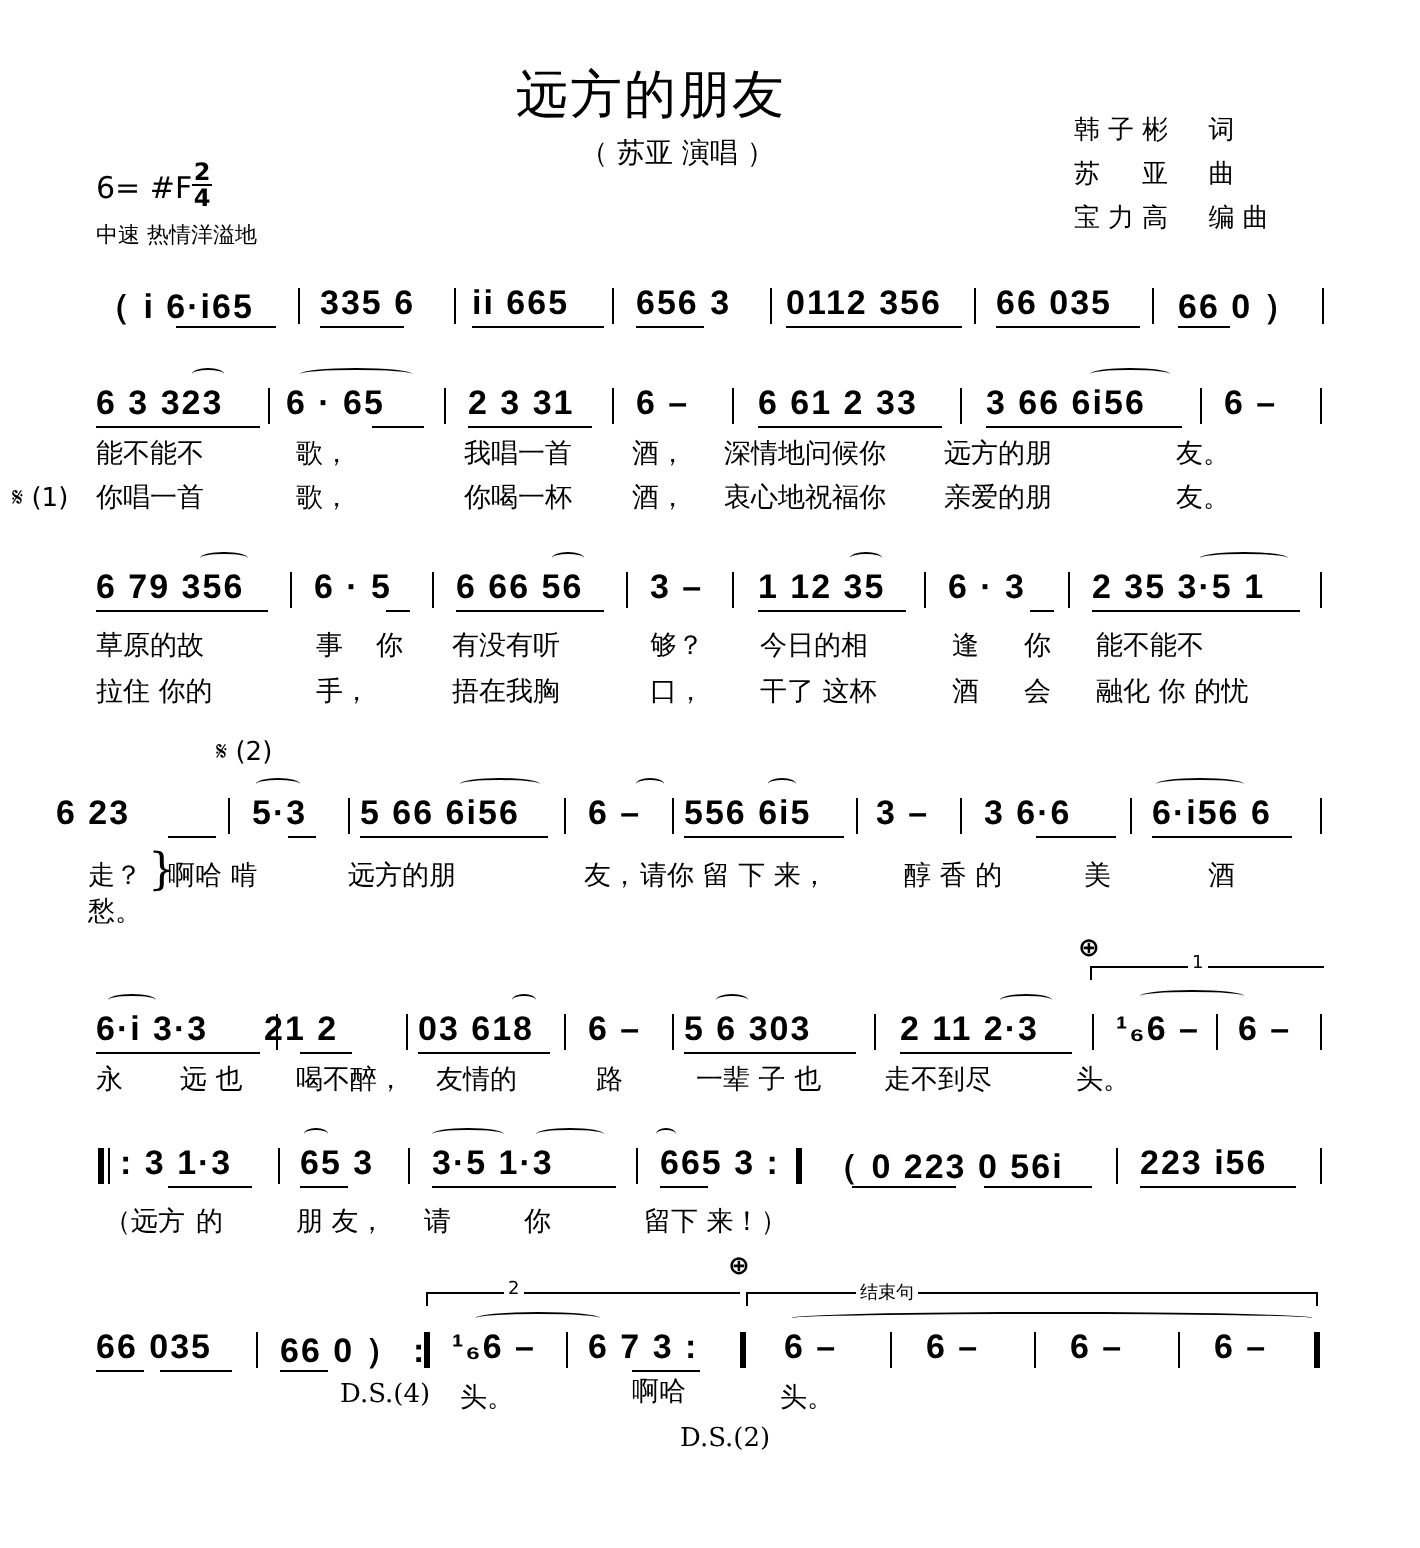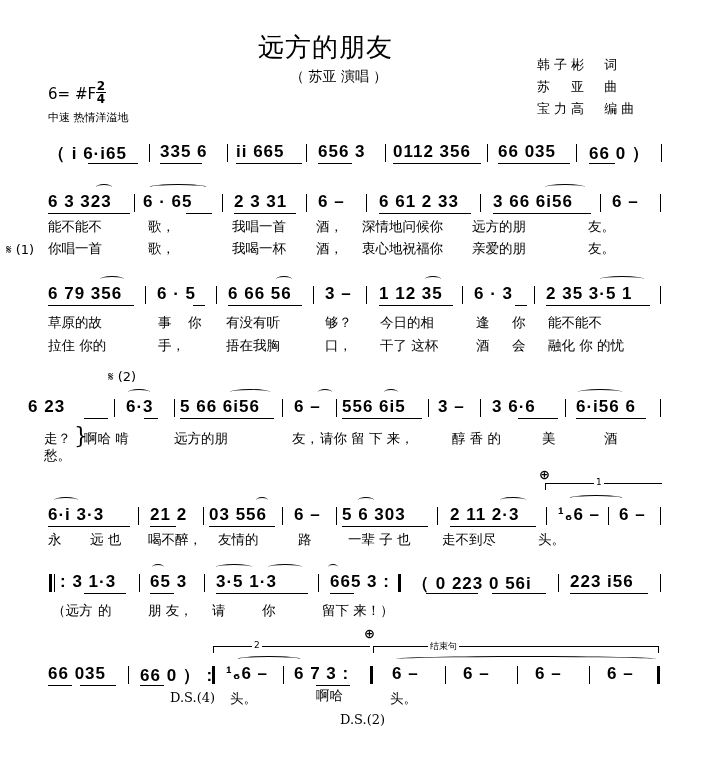--- a/index.html
+++ b/index.html
@@ -91,21 +91,21 @@
   <div class="ul" style="left:186px;top:23px;width:26px"></div>
   <div class="ul" style="left:234px;top:23px;width:62px"></div>
   <div class="ul" style="left:379px;top:23px;width:92px"></div>
   <div class="ul" style="left:493px;top:23px;width:98px"></div>
 
   <div class="lyr" style="left:48px;top:28px">
     <span style="display:inline-block;width:100px">能不能不</span><span style="display:inline-block;width:84px">歌，</span><span style="display:inline-block;width:84px">我唱一首</span><span style="display:inline-block;width:46px">酒，</span><span style="display:inline-block;width:110px">深情地问候你</span><span style="display:inline-block;width:116px">远方的朋</span><span>友。</span>
   </div>
   <div class="mark seg" style="left:6px;top:52px">𝄋 (1)</div>
   <div class="lyr" style="left:48px;top:50px">
-    <span style="display:inline-block;width:100px">你唱一首</span><span style="display:inline-block;width:84px">歌，</span><span style="display:inline-block;width:84px">我喝一杯</span><span style="display:inline-block;width:46px">酒，</span><span style="display:inline-block;width:110px">衷心地祝福你</span><span style="display:inline-block;width:116px">亲爱的朋</span><span>友。</span>
+    <span style="display:inline-block;width:100px">你唱一首</span><span style="display:inline-block;width:84px">歌，</span><span style="display:inline-block;width:84px">你喝一杯</span><span style="display:inline-block;width:46px">酒，</span><span style="display:inline-block;width:110px">衷心地祝福你</span><span style="display:inline-block;width:116px">亲爱的朋</span><span>友。</span>
   </div>
 </div>
 
 <div class="row" style="top:282px">
   <div class="slur" style="left:100px;top:-6px;width:24px"></div>
   <div class="slur" style="left:276px;top:-6px;width:16px"></div>
   <div class="slur" style="left:425px;top:-6px;width:16px"></div>
   <div class="slur" style="left:600px;top:-6px;width:44px"></div>
   <div class="notes" style="left:48px;top:2px">6 79 356</div>
   <div class="bar" style="left:145px;top:4px;height:18px"></div>
@@ -138,21 +138,21 @@
 
 <div class="row" style="top:395px">
   <div class="mark seg" style="left:108px;top:-26px">𝄋 (2)</div>
   <div class="slur" style="left:128px;top:-6px;width:22px"></div>
   <div class="slur" style="left:230px;top:-6px;width:40px"></div>
   <div class="slur" style="left:318px;top:-6px;width:14px"></div>
   <div class="slur" style="left:384px;top:-6px;width:14px"></div>
   <div class="slur" style="left:578px;top:-6px;width:44px"></div>
   <div class="notes" style="left:28px;top:2px">6  23</div>
   <div class="bar" style="left:114px;top:4px;height:18px"></div>
-  <div class="notes" style="left:126px;top:2px">6·3</div>
+  <div class="notes" style="left:126px;top:2px">5·3</div>
   <div class="bar" style="left:174px;top:4px;height:18px"></div>
   <div class="notes" style="left:180px;top:2px">5 66 6i56</div>
   <div class="bar" style="left:282px;top:4px;height:18px"></div>
   <div class="notes" style="left:294px;top:2px">6 –</div>
   <div class="bar" style="left:336px;top:4px;height:18px"></div>
   <div class="notes" style="left:342px;top:2px">556 6i5</div>
   <div class="bar" style="left:428px;top:4px;height:18px"></div>
   <div class="notes" style="left:438px;top:2px">3 –</div>
   <div class="bar" style="left:480px;top:4px;height:18px"></div>
   <div class="notes" style="left:492px;top:2px">3 6·6</div>
@@ -176,23 +176,23 @@
   <div class="coda" style="left:539px;top:-36px">⊕</div>
   <div class="bracket" style="left:545px;top:-20px;width:116px"></div>
   <div class="blabel" style="left:594px;top:-26px">1</div>
   <div class="slur" style="left:54px;top:-6px;width:24px"></div>
   <div class="slur" style="left:256px;top:-6px;width:12px"></div>
   <div class="slur" style="left:358px;top:-6px;width:16px"></div>
   <div class="slur" style="left:500px;top:-6px;width:26px"></div>
   <div class="slur" style="left:570px;top:-8px;width:52px"></div>
   <div class="notes" style="left:48px;top:2px">6·i 3·3</div>
   <div class="bar" style="left:138px;top:4px;height:18px"></div>
-  <div class="notes" style="left:150px;top:2px">21 2</div>
+  <div class="notes" style="left:132px;top:2px">21 2</div>
   <div class="bar" style="left:203px;top:4px;height:18px"></div>
-  <div class="notes" style="left:209px;top:2px">03 556</div>
+  <div class="notes" style="left:209px;top:2px">03 618</div>
   <div class="bar" style="left:282px;top:4px;height:18px"></div>
   <div class="notes" style="left:294px;top:2px">6 –</div>
   <div class="bar" style="left:336px;top:4px;height:18px"></div>
   <div class="notes" style="left:342px;top:2px">5 6 303</div>
   <div class="bar" style="left:437px;top:4px;height:18px"></div>
   <div class="notes" style="left:450px;top:2px">2 11 2·3</div>
   <div class="bar" style="left:546px;top:4px;height:18px"></div>
   <div class="notes" style="left:558px;top:2px">¹₆6 –</div>
   <div class="bar" style="left:608px;top:4px;height:18px"></div>
   <div class="notes" style="left:619px;top:2px">6 –</div>

